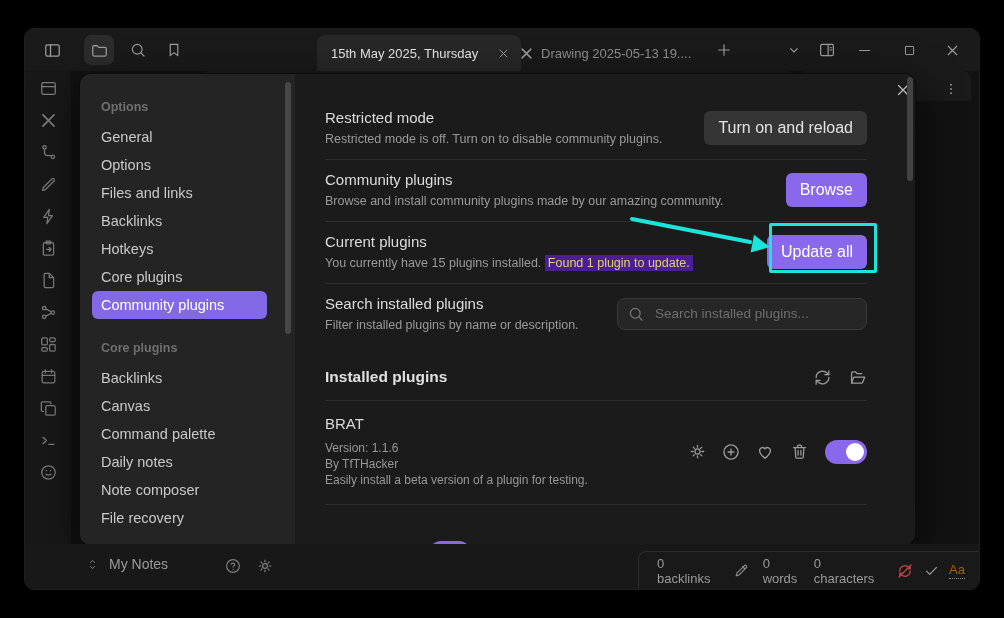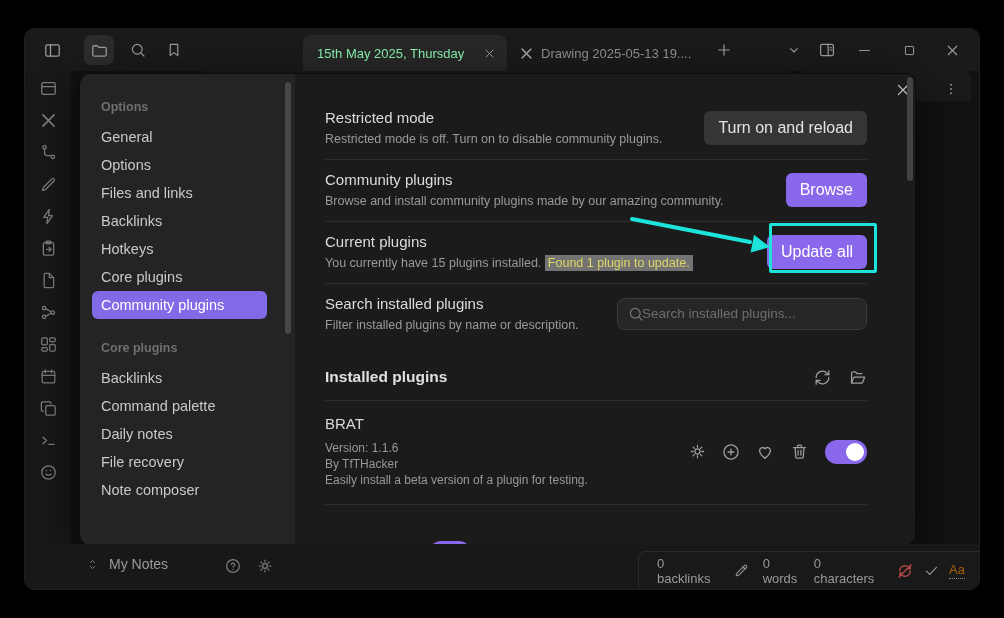--- a/index.html
+++ b/index.html
@@ -13,21 +13,21 @@
   html,body{width:1004px;height:618px;background:#000;overflow:hidden;
     font-family:"Liberation Sans", sans-serif;position:relative;}
   .window{position:absolute;left:24px;top:28px;width:956px;height:562px;
     background:#131313;border-radius:10px;overflow:hidden;border:1px solid #1f1f1f;}
   
   .titlebar{position:absolute;left:0;top:0;right:0;height:42px;background:#1a1a1a;}
   .tbtn{position:absolute;top:11px;width:20px;height:20px;display:flex;align-items:center;justify-content:center;cursor:pointer;}
   .folder-btn{position:absolute;left:59px;top:6px;width:30px;height:30px;background:#2c2c2c;border-radius:7px;
     display:flex;align-items:center;justify-content:center;cursor:pointer;}
   .tab{position:absolute;top:6px;height:36px;display:flex;align-items:center;font-size:13px;cursor:pointer;}
-  .tab.active{left:278px;width:204px;background:#272727;border-radius:8px 8px 0 0;color:#86efac;padding:0 10px 0 14px;}
+  .tab.active{left:292px;width:204px;background:#272727;border-radius:8px 8px 0 0;color:#e5e5e5;padding:0 10px 0 14px;}
   .tab.inactive{left:486px;width:190px;color:#8f8f8f;padding:0 8px;gap:7px;}
   .tab .tab-close{margin-left:auto;display:flex;align-items:center;cursor:pointer;}
   svg.ic{stroke:#9c9c9c;fill:none;stroke-width:1.6;stroke-linecap:round;stroke-linejoin:round;display:block;}
   .ribbon svg.ic{stroke:#7e7e7e;}
   
   .workspace{position:absolute;left:0;top:42px;right:0;bottom:45px;background:#121212;}
   .pane-strip{position:absolute;top:0;height:30px;background:#1a1a1a;border-radius:8px 8px 0 0;}
   .ribbon{position:absolute;left:0;top:0;width:46px;bottom:0;background:#181818;
     display:flex;flex-direction:column;align-items:center;padding-top:8px;gap:13px;}
   .ribbon .rbtn{width:20px;height:19px;display:flex;align-items:center;justify-content:center;cursor:pointer;}
@@ -42,28 +42,28 @@
   .nav-item.selected{background:var(--accent);color:#fff;}
   .nav-gap{height:22px;}
   .sb-thumb{position:absolute;left:205px;top:8px;width:6px;height:252px;background:#474747;border-radius:3px;cursor:pointer;}
   .m-thumb{position:absolute;left:827px;top:3px;width:6px;height:104px;background:#434343;border-radius:3px;cursor:pointer;}
   .m-close{position:absolute;left:813px;top:6px;width:20px;height:20px;display:flex;align-items:center;justify-content:center;cursor:pointer;}
   .m-content{position:absolute;left:215px;top:0;right:0;bottom:0;padding:24px 48px 0 30px;background:#1b1b1b;}
   .srow{display:flex;align-items:center;justify-content:space-between;padding:11px 0 13px;}
   .srow + .srow{border-top:1px solid #2d2d2d;}
   .stitle{font-size:15px;color:var(--title-fg);margin-bottom:6px;}
   .sdesc{font-size:12.5px;color:var(--desc-fg);}
-  .hl{background:#737373;color:#ddd766;padding:1px 3px;}
+  .hl{background:#4c1d95;color:#ddd766;padding:1px 3px;}
   .btn{background:#353535;color:#e2e2e2;font-size:16px;padding:8px 14px;border-radius:6px;border:none;
     font-family:"Liberation Sans",sans-serif;cursor:pointer;white-space:nowrap;}
   .btn.accent{background:var(--accent-btn);color:#fff;}
   .search-wrap{position:relative;width:250px;}
   .search-wrap svg{position:absolute;left:10px;top:7px;}
   .search-input{width:100%;height:32px;background:#262626;border:1px solid #3a3a3a;border-radius:8px;
-    color:#ddd;font-size:13.5px;padding:0 10px 0 24px;font-family:"Liberation Sans",sans-serif;}
+    color:#ddd;font-size:13.5px;padding:0 10px 0 37px;font-family:"Liberation Sans",sans-serif;}
   .search-input::placeholder{color:#6e6e6e;}
   .installed-head{display:flex;justify-content:space-between;align-items:center;margin-top:22px;padding-bottom:13px;}
   .ihead-title{font-size:15.5px;font-weight:bold;color:#e0e0e0;}
   .ihead-icons{display:flex;gap:15px;}
   .iconbtn{width:20px;height:20px;display:flex;align-items:center;justify-content:center;cursor:pointer;}
   .plugin{padding:14px 0 15px;border-top:1px solid #2d2d2d;display:flex;justify-content:space-between;}
   .pname{font-size:15px;color:#d8d8d8;margin-bottom:8px;}
   .pmeta{font-size:12px;color:#989898;line-height:1.35;}
   .p-controls{display:flex;align-items:center;gap:14px;align-self:center;}
   .toggle{width:42px;height:24px;border-radius:12px;background:var(--accent-btn);position:relative;margin-left:2px;cursor:pointer;flex:none;}
@@ -260,24 +260,25 @@
         <div class="nav-item">General</div>
         <div class="nav-item">Options</div>
         <div class="nav-item">Files and links</div>
         <div class="nav-item">Backlinks</div>
         <div class="nav-item">Hotkeys</div>
         <div class="nav-item">Core plugins</div>
         <div class="nav-item selected">Community plugins</div>
         <div class="nav-gap"></div>
         <div class="nav-header">Core plugins</div>
         <div class="nav-item">Backlinks</div>
+        <div class="nav-item">Canvas</div>
         <div class="nav-item">Command palette</div>
         <div class="nav-item">Daily notes</div>
+        <div class="nav-item">Note composer</div>
         <div class="nav-item">File recovery</div>
-        <div class="nav-item">Note composer</div>
         <div class="sb-thumb"></div>
       </div>
 
       <div class="m-content">
         <div class="srow">
           <div>
             <div class="stitle">Restricted mode</div>
             <div class="sdesc">Restricted mode is off. Turn on to disable community plugins.</div>
           </div>
           <button class="btn">Turn on and reload</button>

